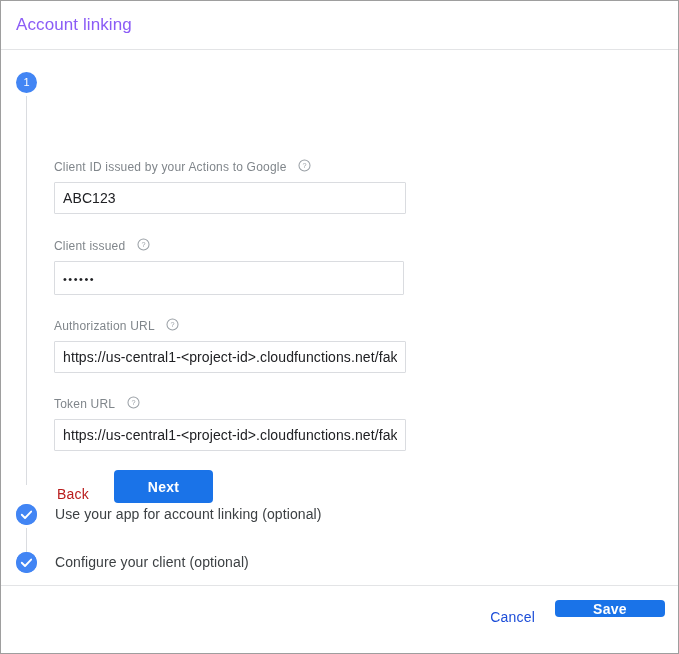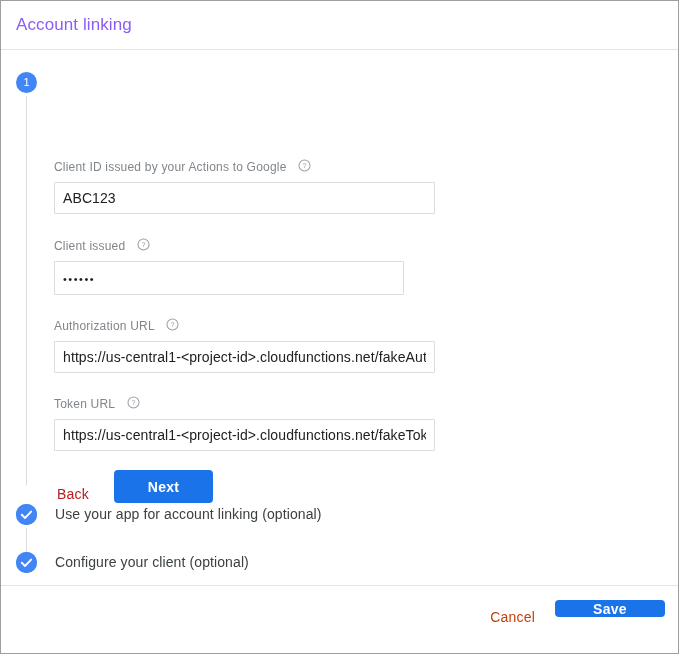--- a/index.html
+++ b/index.html
@@ -140,21 +140,21 @@
     margin-left: 7px;
     vertical-align: middle;
     position: relative;
     top: -1px;
   }
   .help-icon svg { display: block; }
 
   .text-input {
     display: block;
     box-sizing: border-box;
-    width: 381px;
+    width: 352px;
     height: 32px;
     margin-top: 7px;
     padding: 0 8px;
     border: 1px solid #dadce0;
     border-radius: 1px;
     background: #ffffff;
     font-family: "Liberation Sans", sans-serif;
     font-size: 14px;
     line-height: 30px;
     color: #202124;
@@ -225,21 +225,21 @@
     box-sizing: border-box;
     border-top: 1px solid #e3e4e6;
     background: #ffffff;
   }
   .btn-cancel {
     position: absolute;
     right: 145px;
     top: 21px;
     font-size: 14px;
     line-height: 20px;
-    color: #c2410c;
+    color: #1d4ed8;
     background: none;
     border: none;
     padding: 0;
     cursor: pointer;
     font-family: "Liberation Sans", sans-serif;
     letter-spacing: 0.2px;
   }
   .btn-save {
     position: absolute;
     left: 554px;

